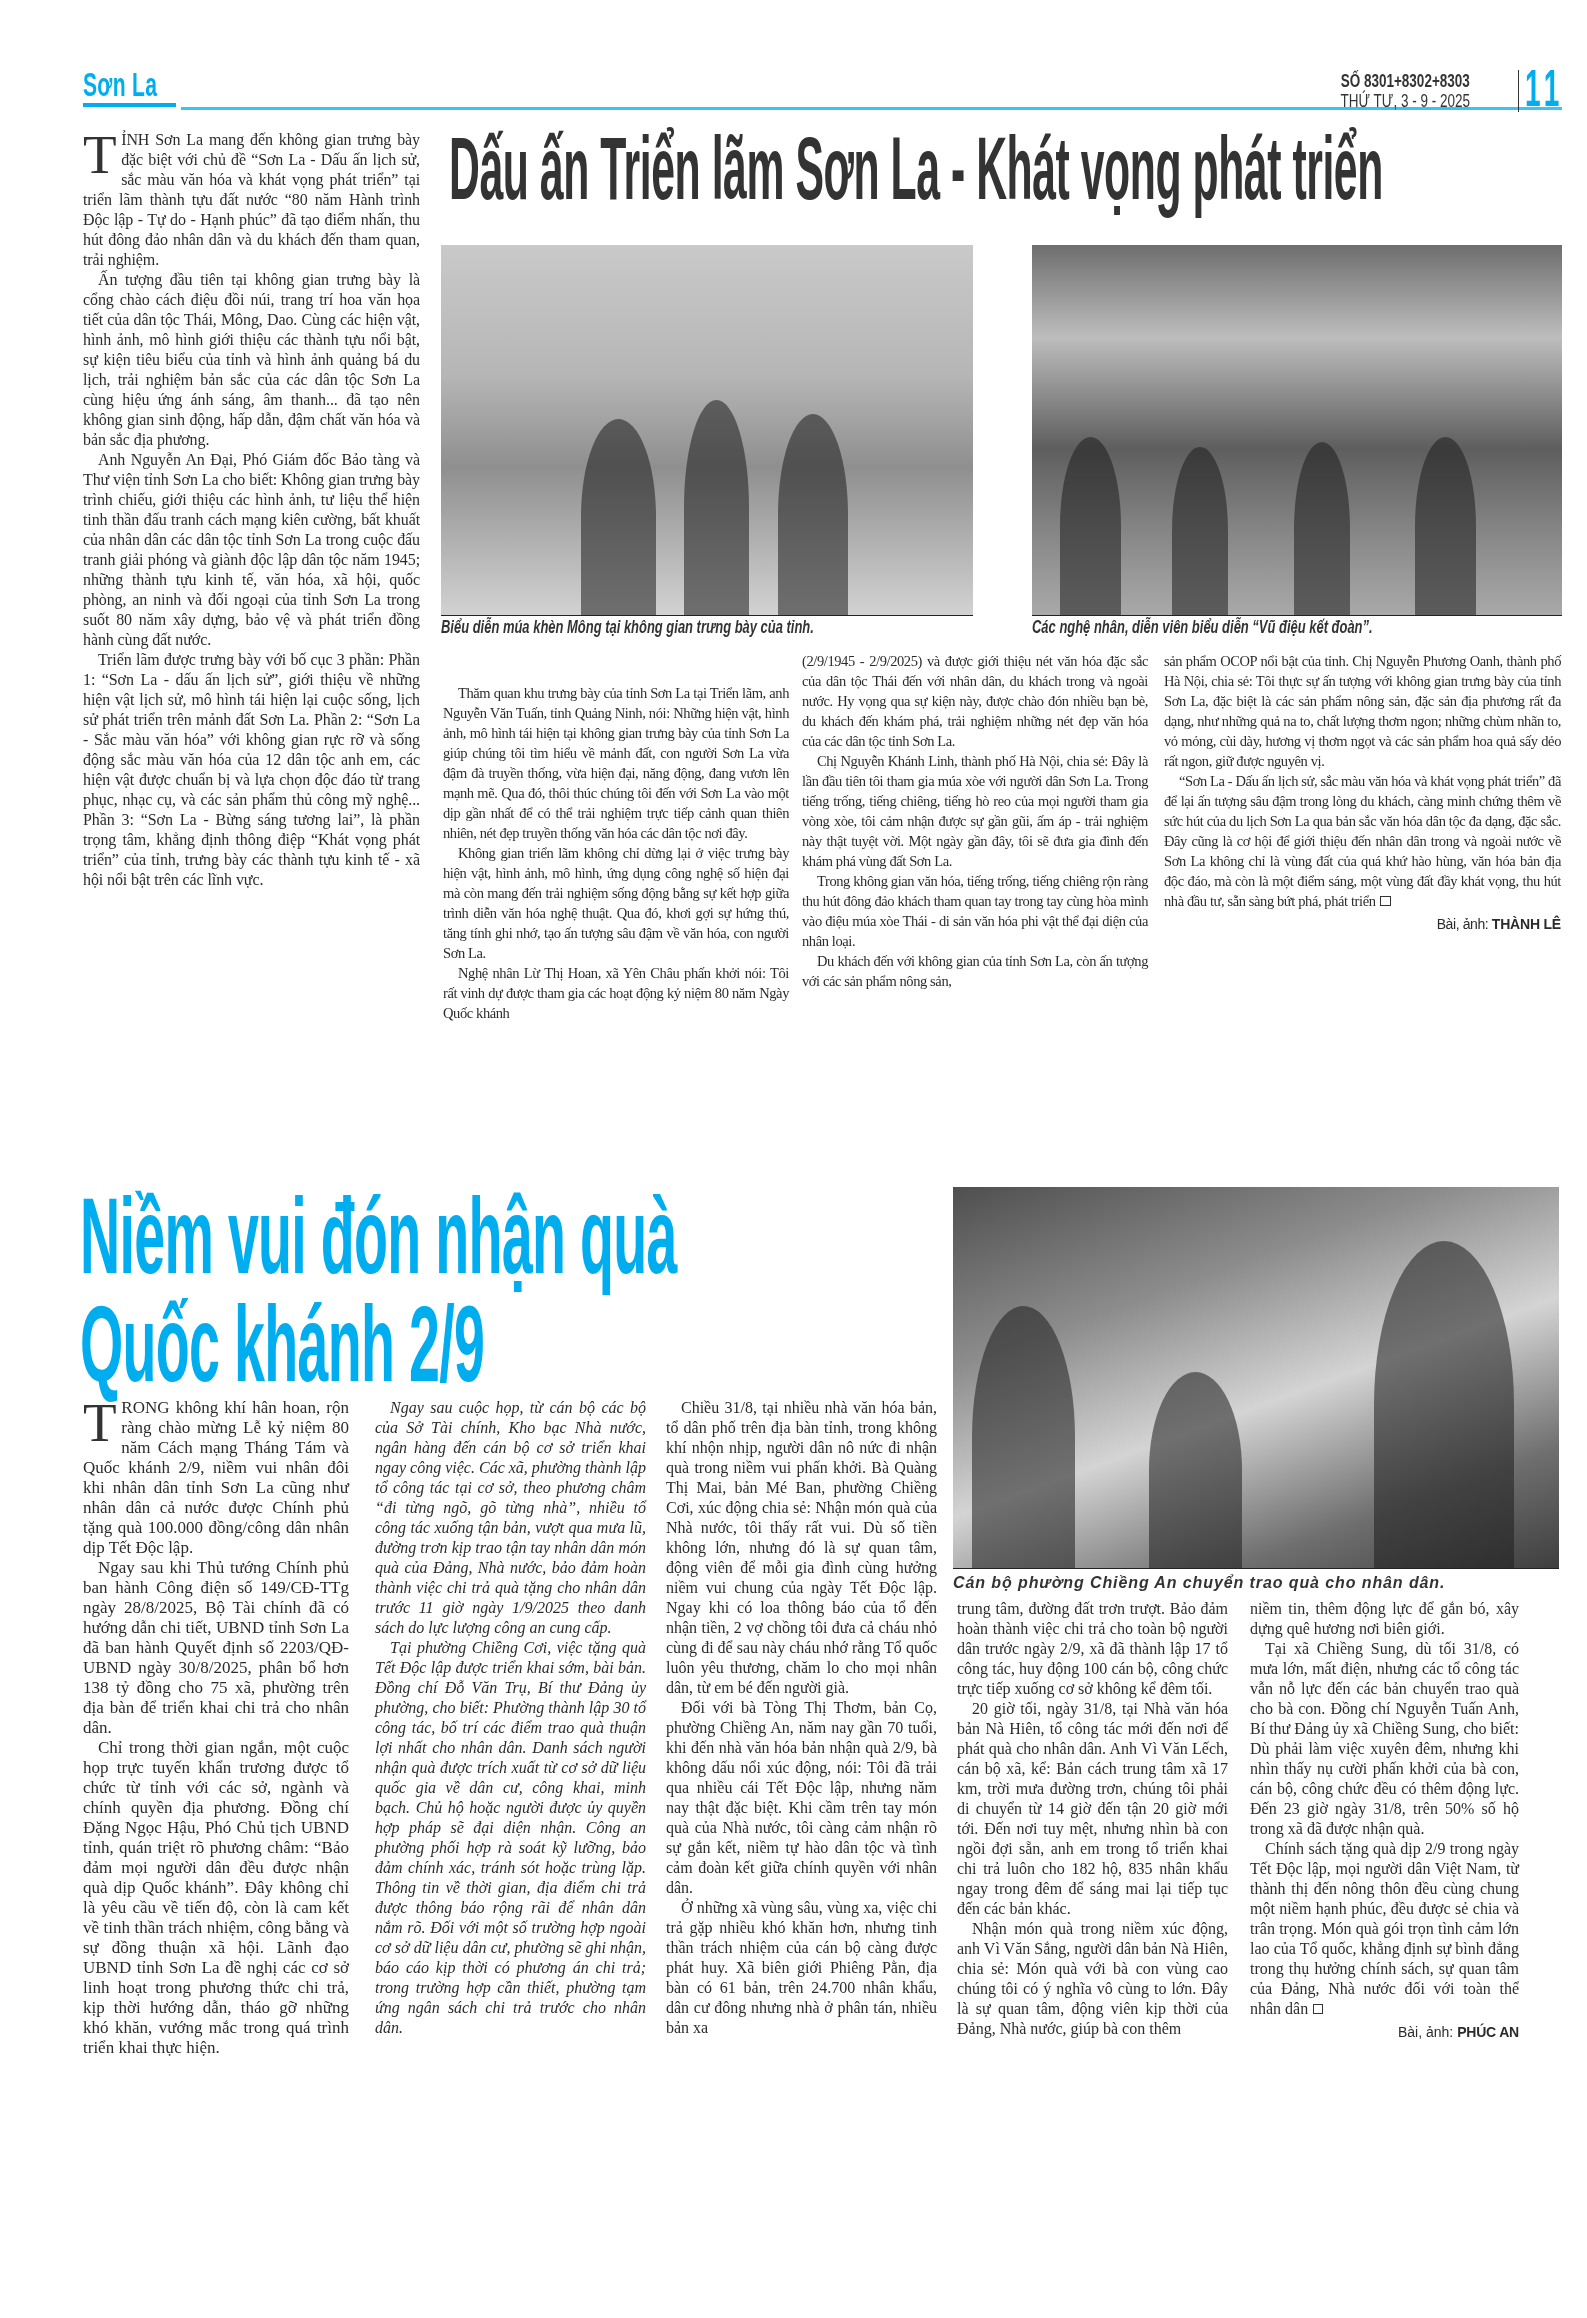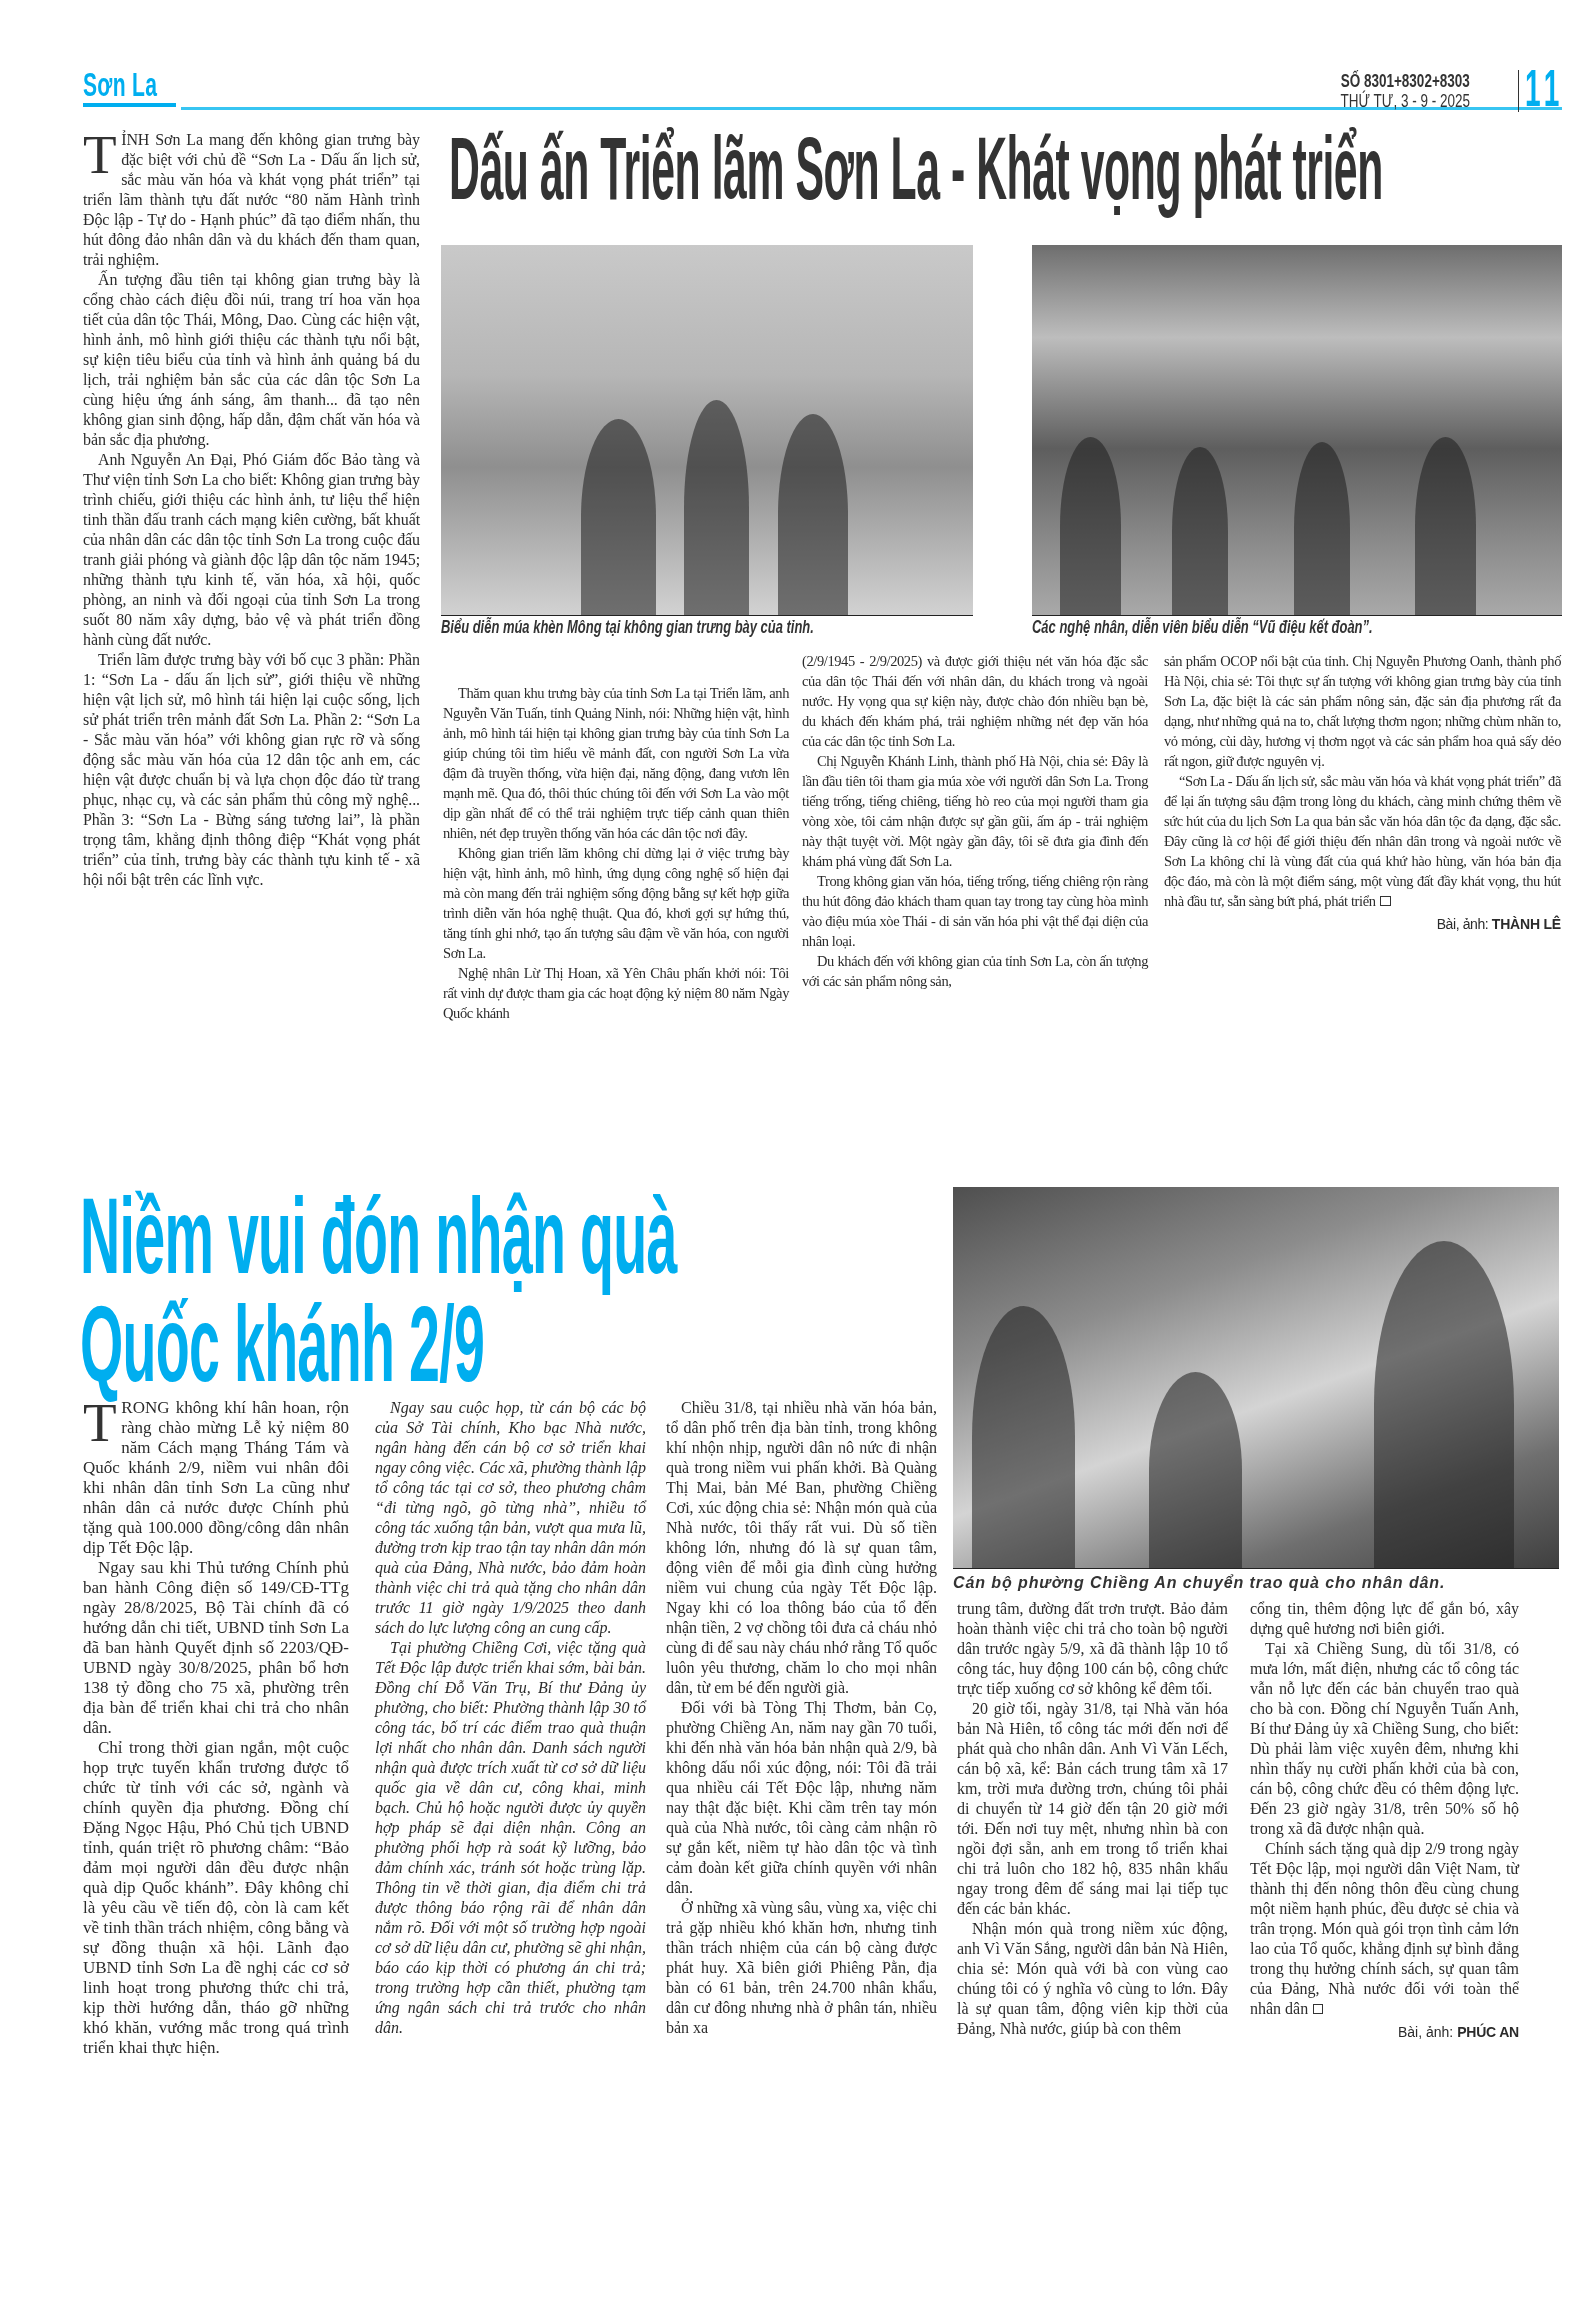--- a/index.html
+++ b/index.html
@@ -136,27 +136,27 @@
   <p>Tại phường Chiềng Cơi, việc tặng quà Tết Độc lập được triển khai sớm, bài bản. Đồng chí Đỗ Văn Trụ, Bí thư Đảng ủy phường, cho biết: Phường thành lập 30 tổ công tác, bố trí các điểm trao quà thuận lợi nhất cho nhân dân. Danh sách người nhận quà được trích xuất từ cơ sở dữ liệu quốc gia về dân cư, công khai, minh bạch. Chủ hộ hoặc người được ủy quyền hợp pháp sẽ đại diện nhận. Công an phường phối hợp rà soát kỹ lưỡng, bảo đảm chính xác, tránh sót hoặc trùng lặp. Thông tin về thời gian, địa điểm chi trả được thông báo rộng rãi để nhân dân nắm rõ. Đối với một số trường hợp ngoài cơ sở dữ liệu dân cư, phường sẽ ghi nhận, báo cáo kịp thời có phương án chi trả; trong trường hợp cần thiết, phường tạm ứng ngân sách chi trả trước cho nhân dân.</p>
 </div>
 
 <div class="col a2 a2-col3">
   <p>Chiều 31/8, tại nhiều nhà văn hóa bản, tổ dân phố trên địa bàn tỉnh, trong không khí nhộn nhịp, người dân nô nức đi nhận quà trong niềm vui phấn khởi. Bà Quàng Thị Mai, bản Mé Ban, phường Chiềng Cơi, xúc động chia sẻ: Nhận món quà của Nhà nước, tôi thấy rất vui. Dù số tiền không lớn, nhưng đó là sự quan tâm, động viên để mỗi gia đình cùng hưởng niềm vui chung của ngày Tết Độc lập. Ngay khi có loa thông báo của tổ đến nhận tiền, 2 vợ chồng tôi đưa cả cháu nhỏ cùng đi để sau này cháu nhớ rằng Tổ quốc luôn yêu thương, chăm lo cho mọi nhân dân, từ em bé đến người già.</p>
   <p>Đối với bà Tòng Thị Thơm, bản Cọ, phường Chiềng An, năm nay gần 70 tuổi, khi đến nhà văn hóa bản nhận quà 2/9, bà không dấu nổi xúc động, nói: Tôi đã trải qua nhiều cái Tết Độc lập, nhưng năm nay thật đặc biệt. Khi cầm trên tay món quà của Nhà nước, tôi càng cảm nhận rõ sự gắn kết, niềm tự hào dân tộc và tình cảm đoàn kết giữa chính quyền với nhân dân.</p>
   <p>Ở những xã vùng sâu, vùng xa, việc chi trả gặp nhiều khó khăn hơn, nhưng tinh thần trách nhiệm của cán bộ càng được phát huy. Xã biên giới Phiêng Pằn, địa bàn có 61 bản, trên 24.700 nhân khẩu, dân cư đông nhưng nhà ở phân tán, nhiều bản xa</p>
 </div>
 
 <div class="col a2 a2-col4">
-  <p class="first">trung tâm, đường đất trơn trượt. Bảo đảm hoàn thành việc chi trả cho toàn bộ người dân trước ngày 5/9, xã đã thành lập 10 tổ công tác, huy động 100 cán bộ, công chức trực tiếp xuống cơ sở không kể đêm tối.</p>
+  <p class="first">trung tâm, đường đất trơn trượt. Bảo đảm hoàn thành việc chi trả cho toàn bộ người dân trước ngày 2/9, xã đã thành lập 17 tổ công tác, huy động 100 cán bộ, công chức trực tiếp xuống cơ sở không kể đêm tối.</p>
   <p>20 giờ tối, ngày 31/8, tại Nhà văn hóa bản Nà Hiên, tổ công tác mới đến nơi để phát quà cho nhân dân. Anh Vì Văn Lếch, cán bộ xã, kể: Bản cách trung tâm xã 17 km, trời mưa đường trơn, chúng tôi phải di chuyển từ 14 giờ đến tận 20 giờ mới tới. Đến nơi tuy mệt, nhưng nhìn bà con ngồi đợi sẵn, anh em trong tổ triển khai chi trả luôn cho 182 hộ, 835 nhân khẩu ngay trong đêm để sáng mai lại tiếp tục đến các bản khác.</p>
   <p>Nhận món quà trong niềm xúc động, anh Vì Văn Sắng, người dân bản Nà Hiên, chia sẻ: Món quà với bà con vùng cao chúng tôi có ý nghĩa vô cùng to lớn. Đây là sự quan tâm, động viên kịp thời của Đảng, Nhà nước, giúp bà con thêm</p>
 </div>
 
 <div class="col a2 a2-col5">
-  <p class="first">cổng tin, thêm động lực để gắn bó, xây dựng quê hương nơi biên giới.</p>
+  <p class="first">niềm tin, thêm động lực để gắn bó, xây dựng quê hương nơi biên giới.</p>
   <p>Tại xã Chiềng Sung, dù tối 31/8, có mưa lớn, mất điện, nhưng các tổ công tác vẫn nỗ lực đến các bản chuyển trao quà cho bà con. Đồng chí Nguyễn Tuấn Anh, Bí thư Đảng ủy xã Chiềng Sung, cho biết: Dù phải làm việc xuyên đêm, nhưng khi nhìn thấy nụ cười phấn khởi của bà con, cán bộ, công chức đều có thêm động lực. Đến 23 giờ ngày 31/8, trên 50% số hộ trong xã đã được nhận quà.</p>
   <p><span>Chính sách tặng quà dịp 2/9 trong ngày Tết Độc lập, mọi người dân Việt Nam, từ thành thị đến nông thôn đều cùng chung một niềm hạnh phúc, đều được sẻ chia và trân trọng. Món quà gói trọn tình cảm lớn lao của Tổ quốc, khẳng định sự bình đẳng trong thụ hưởng chính sách, sự quan tâm của Đảng, Nhà nước đối với toàn thể nhân dân</span><span class="endmark"></span></p>
   <div class="byline">
     <span>Bài, ảnh:</span>
     <b>PHÚC AN</b>
   </div>
 </div>
 
 <style>
   

